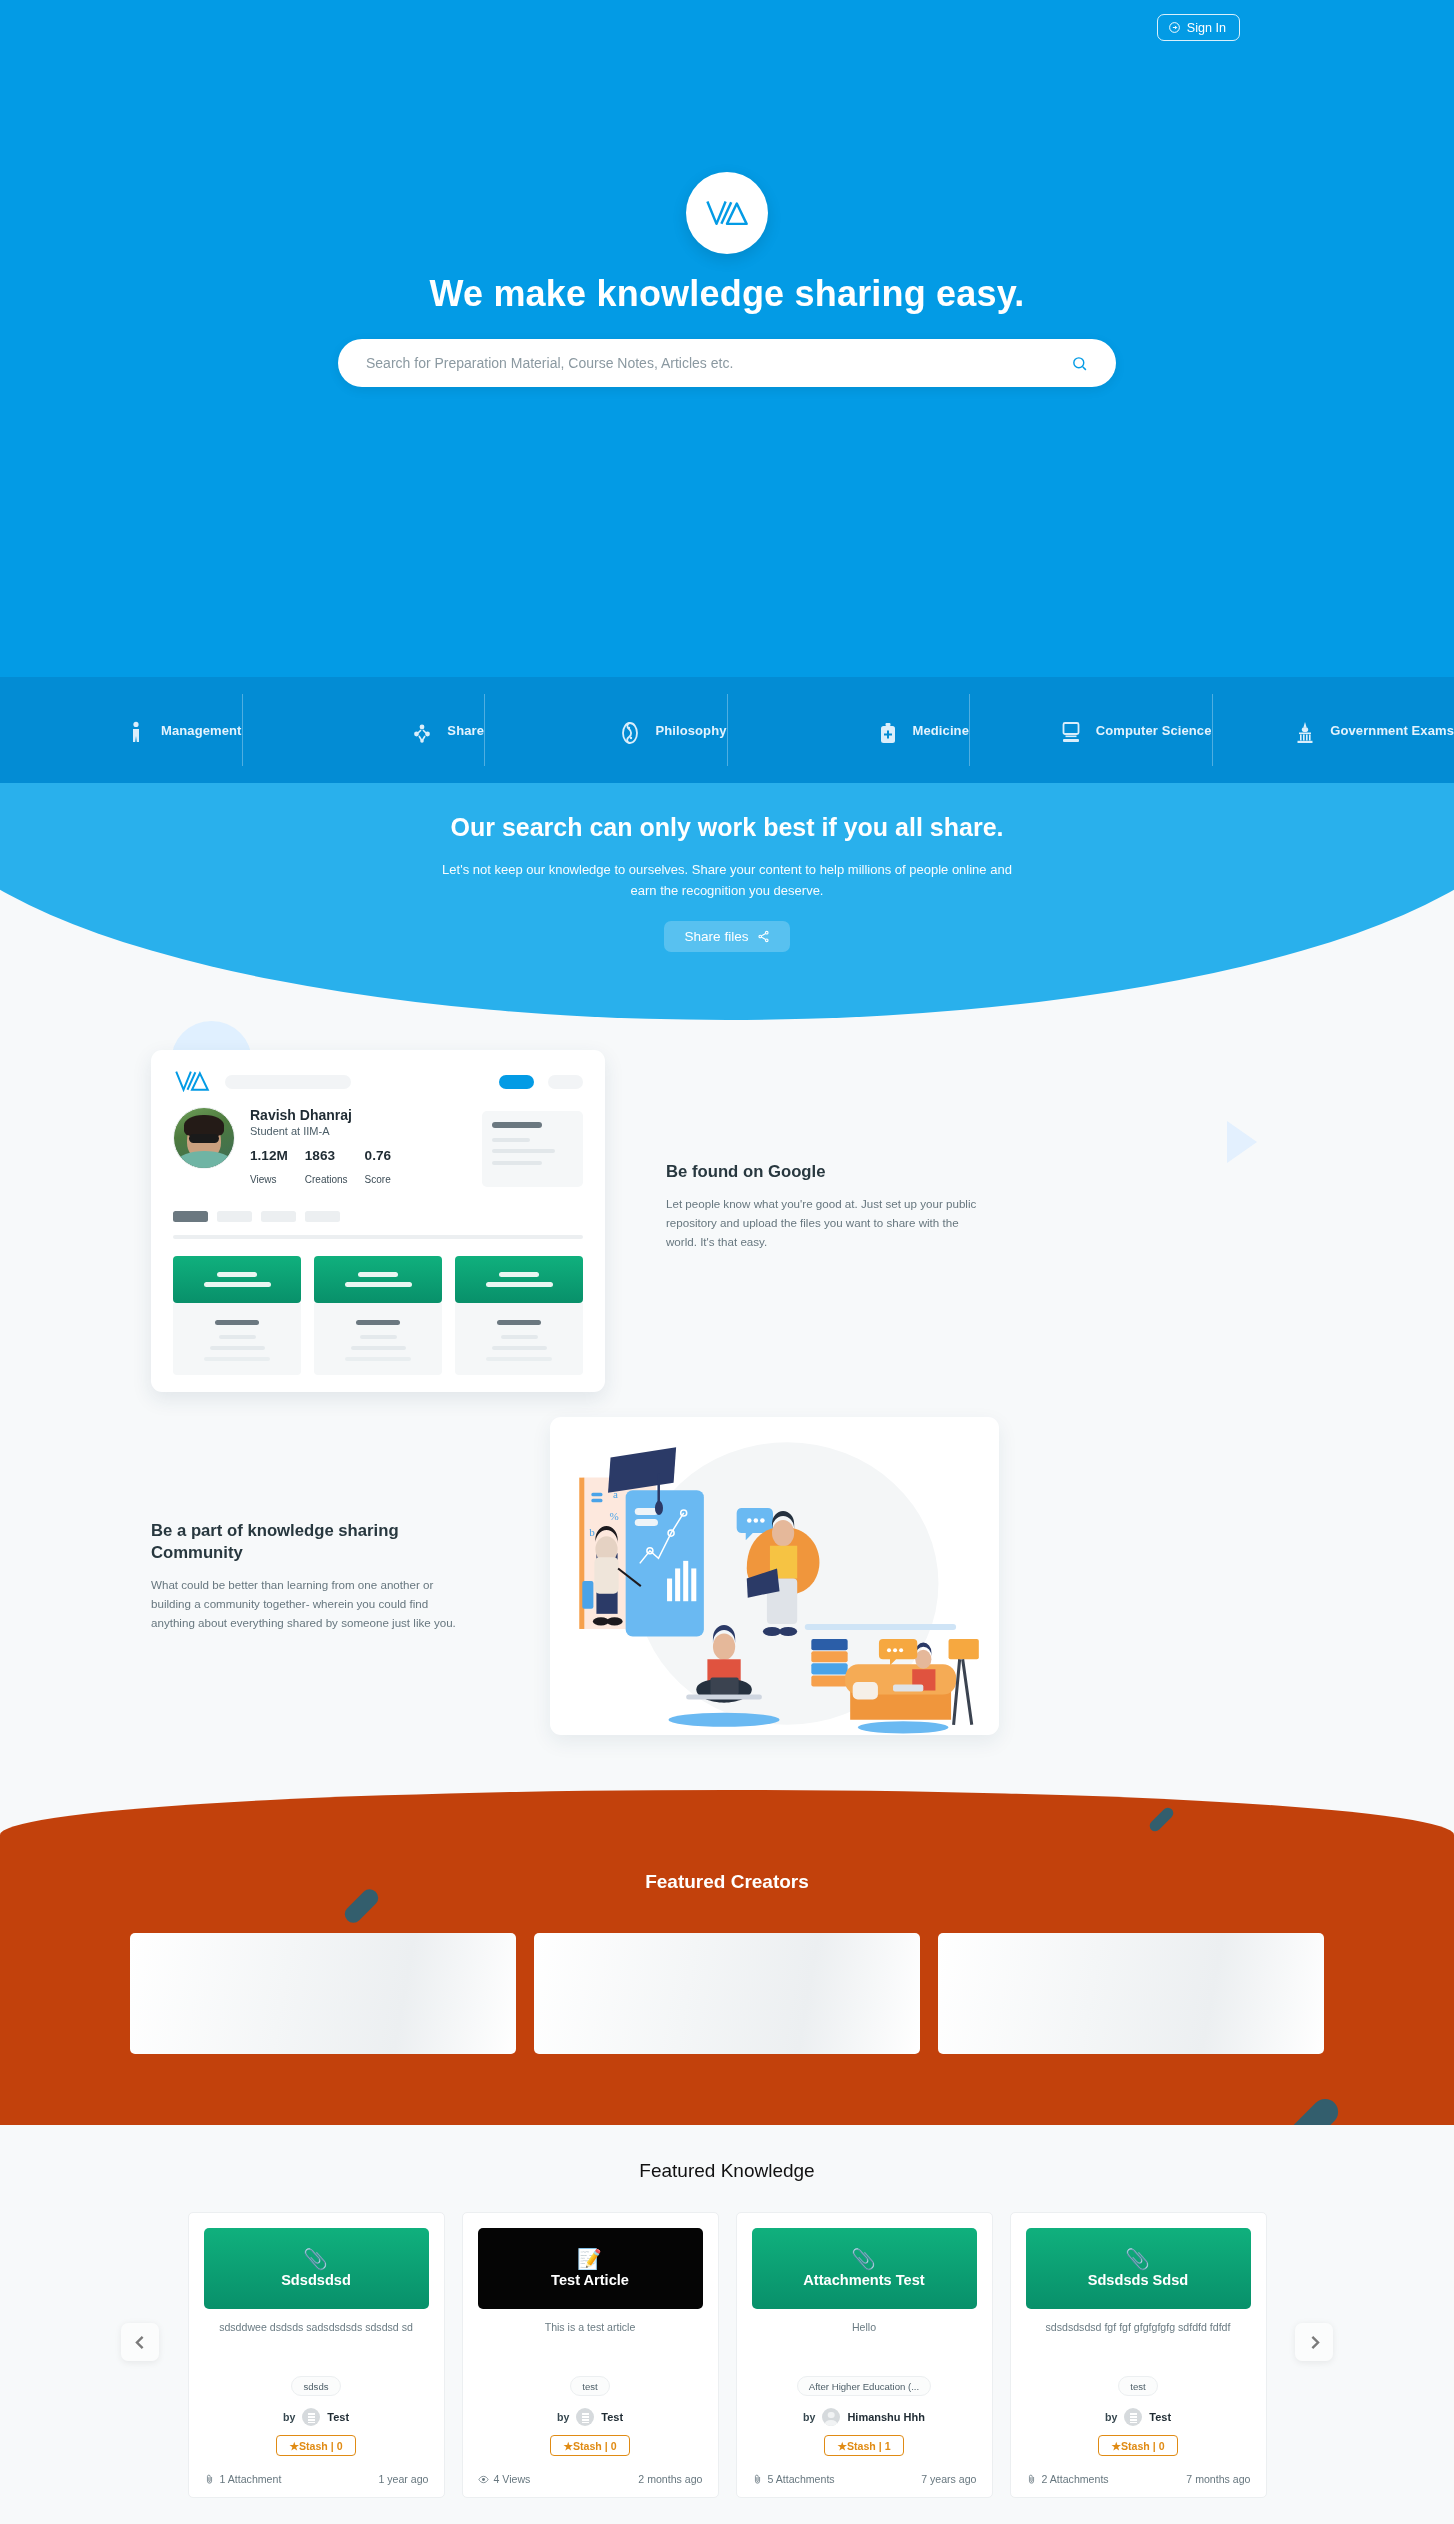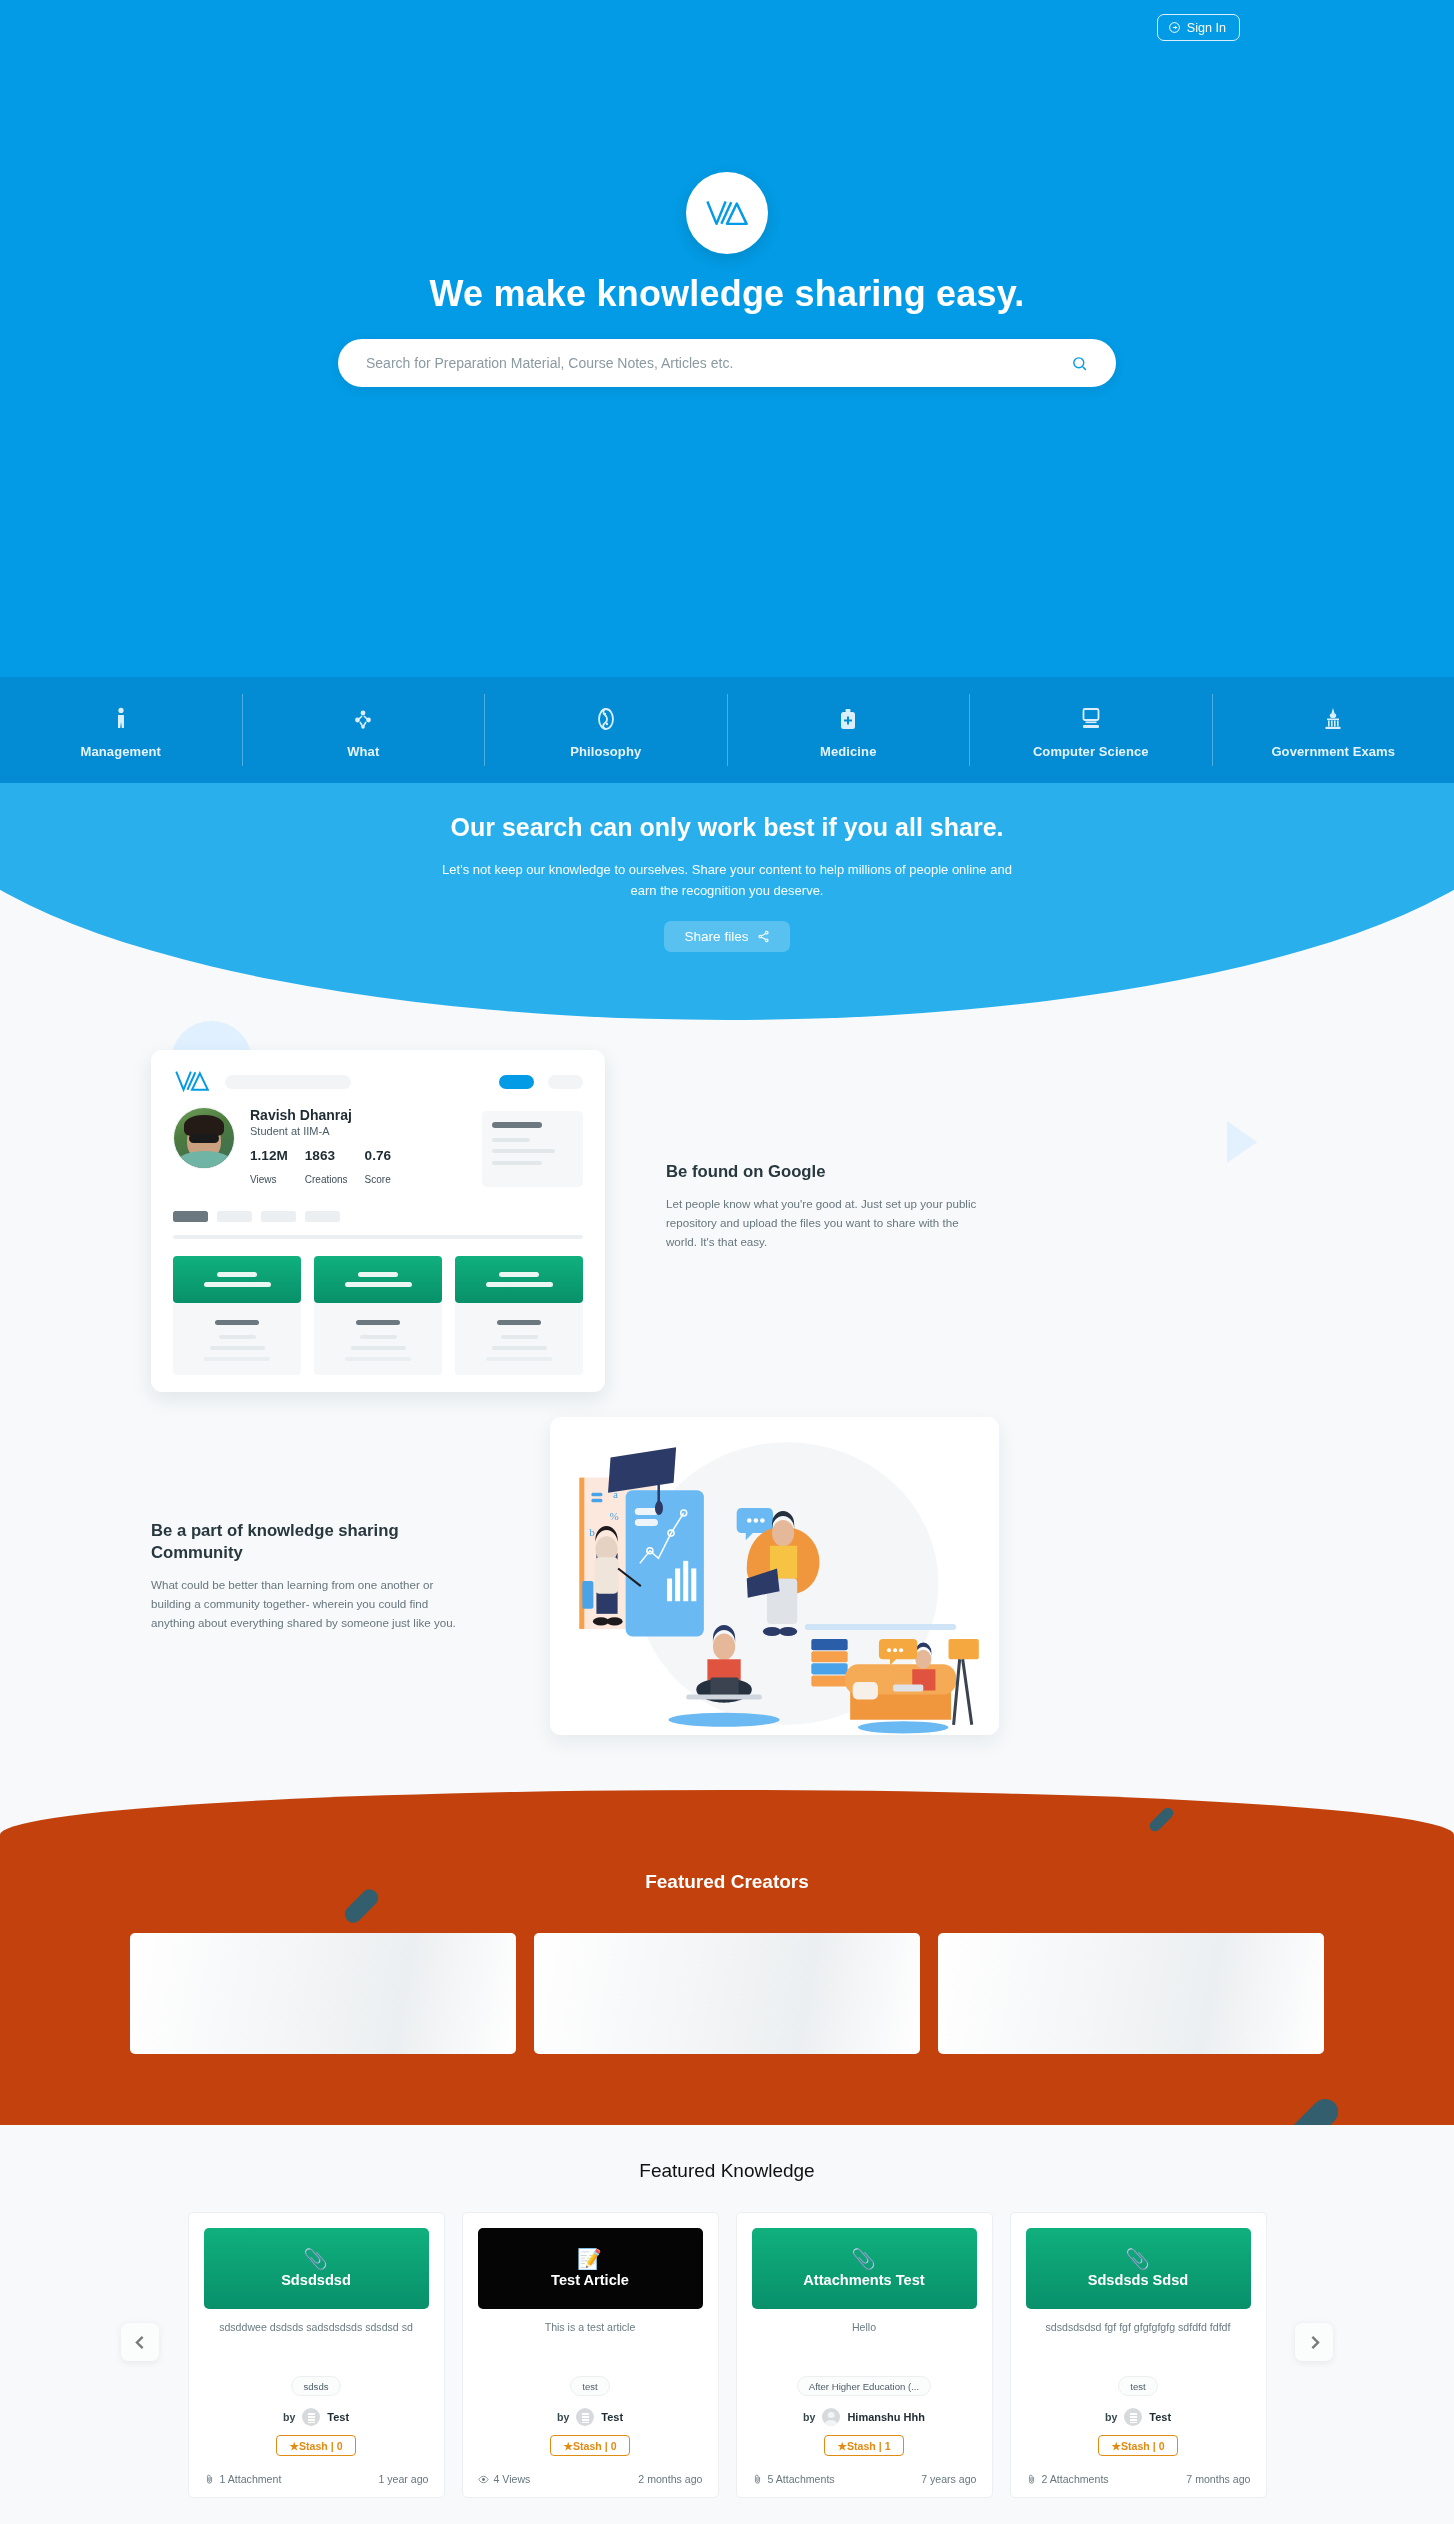--- a/index.html
+++ b/index.html
@@ -62,21 +62,21 @@
 
   
   .catbar {
     background: #038cd4;
     height: 106px;
     display: flex; align-items: center;
     position: relative; z-index: 4;
   }
   .cat {
     flex: 1; height: 72px;
-    display: flex; flex-direction: column; align-items: center; justify-content: center;
+    display: flex; flex-direction: row; align-items: center; justify-content: flex-end;
     gap: 13px;
     color: #e4f3fd; cursor: pointer;
     border-right: 0.5px solid rgba(255,255,255,.30);
   }
   .cat:last-child { border-right: 0; }
   .cat .cicon { height: 29px; display: flex; align-items: flex-end; }
   .cat .cicon svg { width: 24px; height: 24px; fill: #dbeefb; }
   .cat .clabel { font-size: 13px; font-weight: 600; letter-spacing: 0.1px; }
 
   
@@ -277,21 +277,21 @@
     <div class="cat">
       <span class="cicon">
         <svg viewBox="0 0 24 24">
             <circle cx="12" cy="6" r="2.4"></circle>
             <circle cx="6.5" cy="13" r="2.4"></circle>
             <circle cx="17.5" cy="13" r="2.4"></circle>
             <path d="M11 9l-3 3M13 9l3 3M9 15l3 5 3-5" stroke="#dbeefb" stroke-width="1.6" fill="none"></path>
             <circle cx="12" cy="20" r="1.8"></circle>
           </svg>
       </span>
-      <span class="clabel">What</span>
+      <span class="clabel">Share</span>
     </div>
     <div class="cat">
       <span class="cicon">
         <svg viewBox="0 0 24 24">
             <ellipse cx="12" cy="12" rx="7" ry="10" fill="none" stroke="#dbeefb" stroke-width="1.8"></ellipse>
             <path d="M12 2c-3 0-3.6 4-1 6s3 6 0 8-2 6 1 6" fill="none" stroke="#dbeefb" stroke-width="1.8"></path>
             <circle cx="11" cy="7" r="1.2"></circle>
             <circle cx="13" cy="17" r="1.2"></circle>
           </svg>
       </span>

